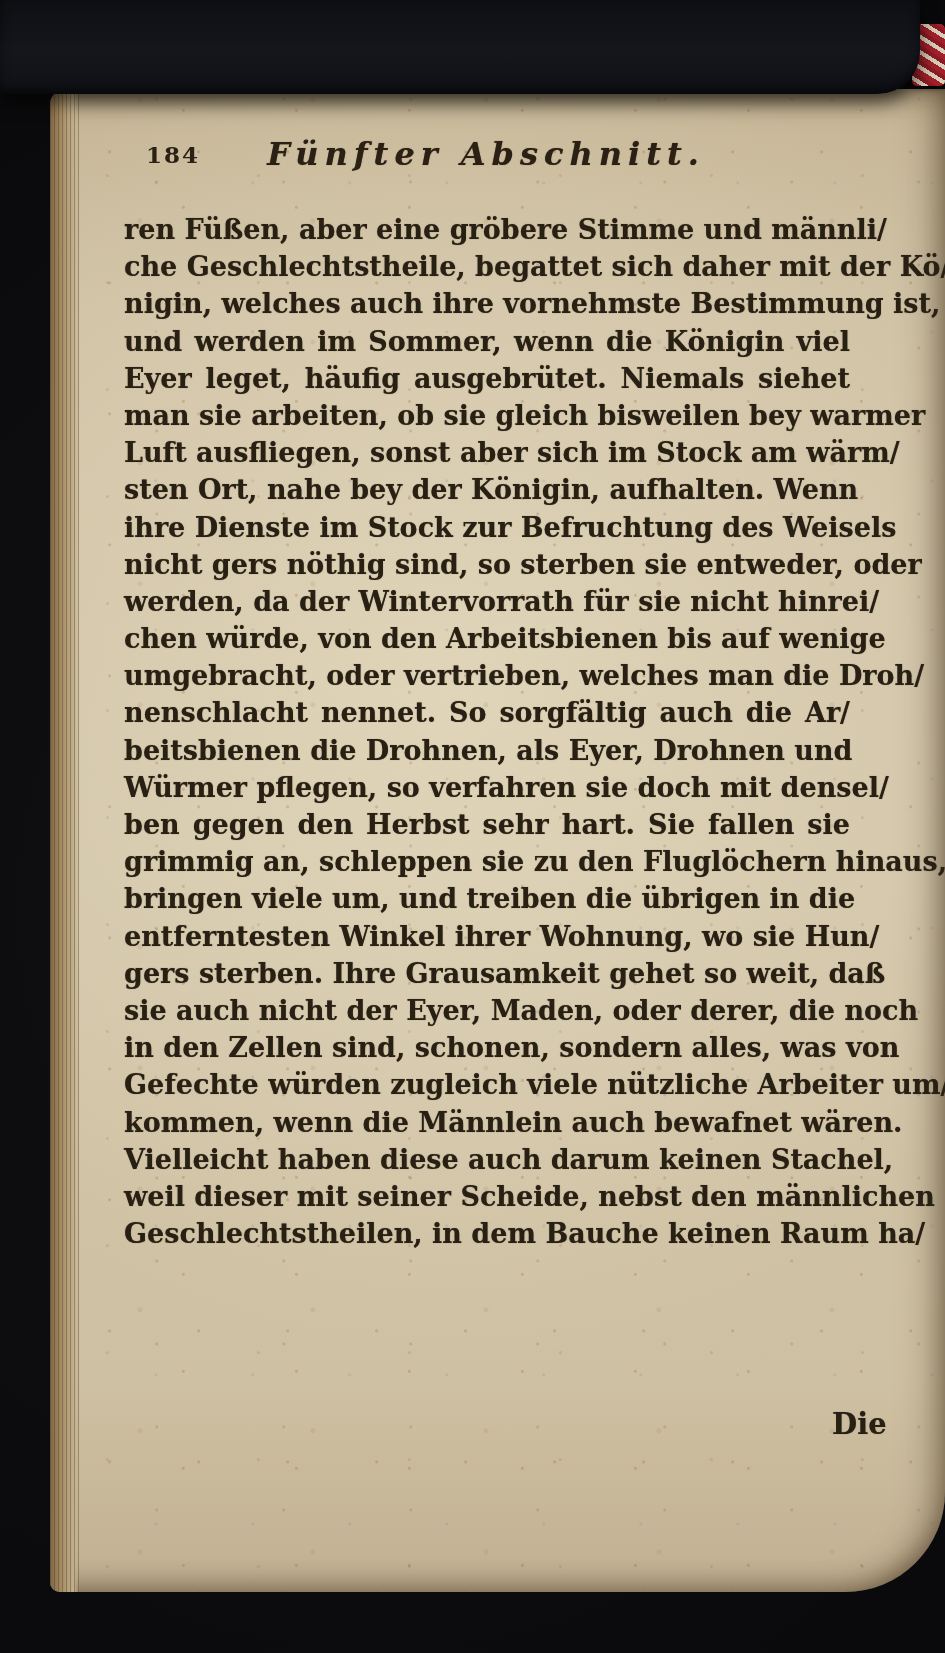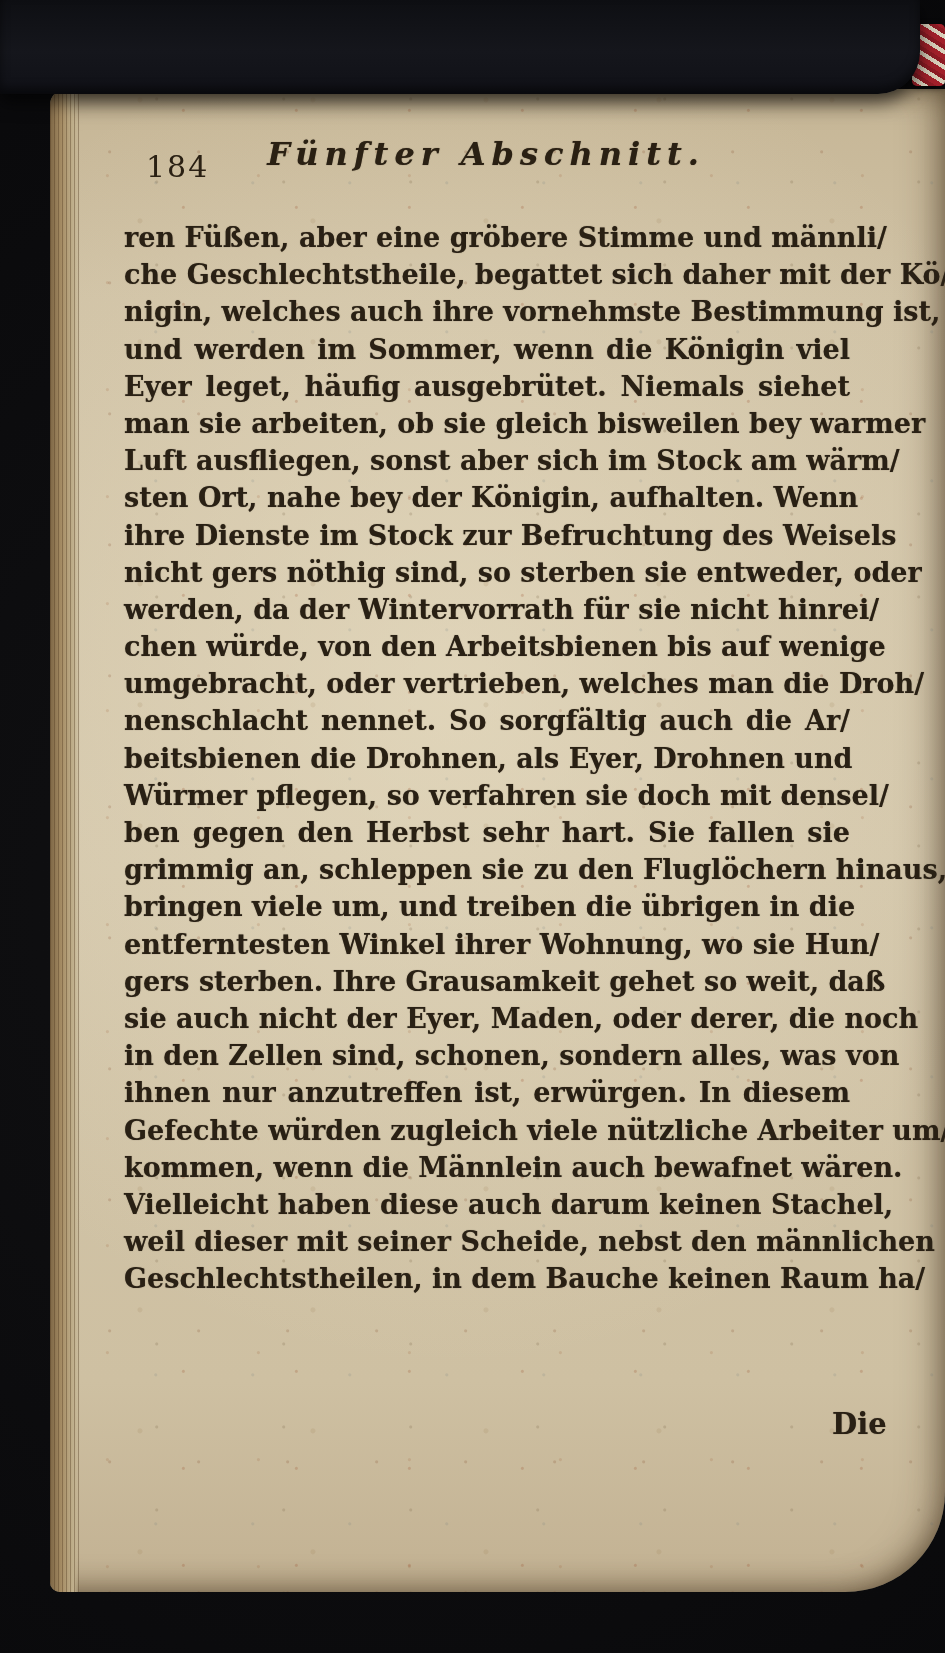--- a/index.html
+++ b/index.html
@@ -65,42 +65,41 @@
   .page-edges {
     position: absolute;
     left: 0; top: 0; bottom: 0; width: 30px;
     border-radius: 16px 0 0 10px;
     background:
       repeating-linear-gradient(90deg, rgba(80,58,32,.38) 0 1px, rgba(0,0,0,0) 1px 4px),
       linear-gradient(90deg, #7e6746 0%, #a58c64 38%, #c0b08d 78%, rgba(205,190,160,0) 100%);
   }
   .header-number {
     position: absolute;
-    left: 96px; top: 60px;
-    font-size: 30px; font-weight: 400;
+    left: 96px; top: 52px;
+    font-size: 23px; font-weight: 700;
     letter-spacing: 2px;
     color: #2a2013;
   }
   .header-title {
     position: absolute;
     left: 74px; top: 46px; width: 724px;
     text-align: center;
     font-size: 32px; font-weight: 700;
     letter-spacing: 6px;
     color: #2a2013;
     text-shadow: 0 0 1px rgba(42,32,19,.6);
     font-style: italic;
   }
   .body-text {
     position: absolute;
     left: 74px; top: 122px; width: 726px;
     color: #292014;
     font-size: 27px; font-weight: 700;
     text-shadow: 0 0 1px rgba(41,32,20,.5);
-    margin-top: 8px;
   }
   .line {
     height: 37.2px; line-height: 37.2px;
     text-align: justify;
     text-align-last: justify;
     white-space: nowrap;
     overflow: visible;
   }
   .line.short { text-align-last: left; white-space: normal; }
   .catchword {
@@ -143,21 +142,20 @@
       <div class="line">nenschlacht nennet. So sorgfältig auch die Ar/</div>
       <div class="line">beitsbienen die Drohnen, als Eyer, Drohnen und</div>
       <div class="line">Würmer pflegen, so verfahren sie doch mit densel/</div>
       <div class="line">ben gegen den Herbst sehr hart. Sie fallen sie</div>
       <div class="line">grimmig an, schleppen sie zu den Fluglöchern hinaus,</div>
       <div class="line">bringen viele um, und treiben die übrigen in die</div>
       <div class="line">entferntesten Winkel ihrer Wohnung, wo sie Hun/</div>
       <div class="line">gers sterben. Ihre Grausamkeit gehet so weit, daß</div>
       <div class="line">sie auch nicht der Eyer, Maden, oder derer, die noch</div>
       <div class="line">in den Zellen sind, schonen, sondern alles, was von</div>
-      <div class="line">ihnen nur anzutreffen ist, erwürgen. In diesem</div>
       <div class="line">Gefechte würden zugleich viele nützliche Arbeiter um/</div>
       <div class="line">kommen, wenn die Männlein auch bewafnet wären.</div>
       <div class="line">Vielleicht haben diese auch darum keinen Stachel,</div>
       <div class="line">weil dieser mit seiner Scheide, nebst den männlichen</div>
       <div class="line">Geschlechtstheilen, in dem Bauche keinen Raum ha/</div>
     </div>
 
     <div class="catchword">Die</div>
   </div>
 </div>

